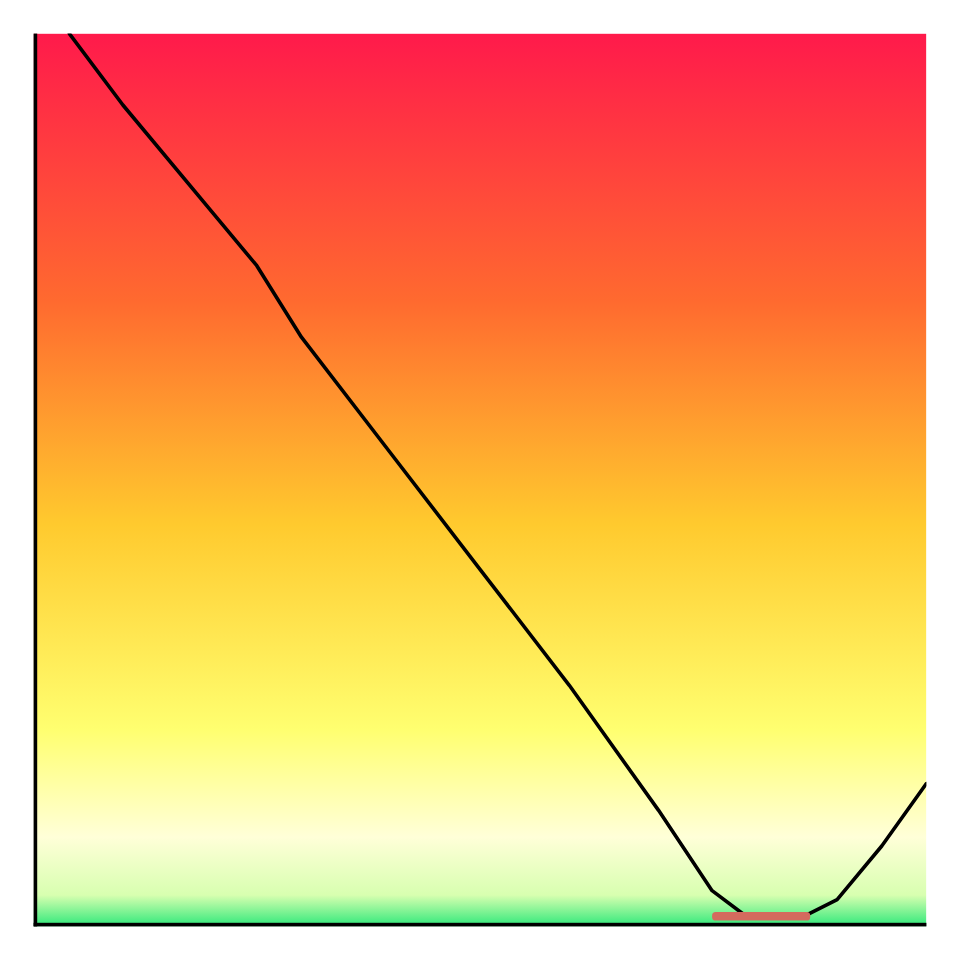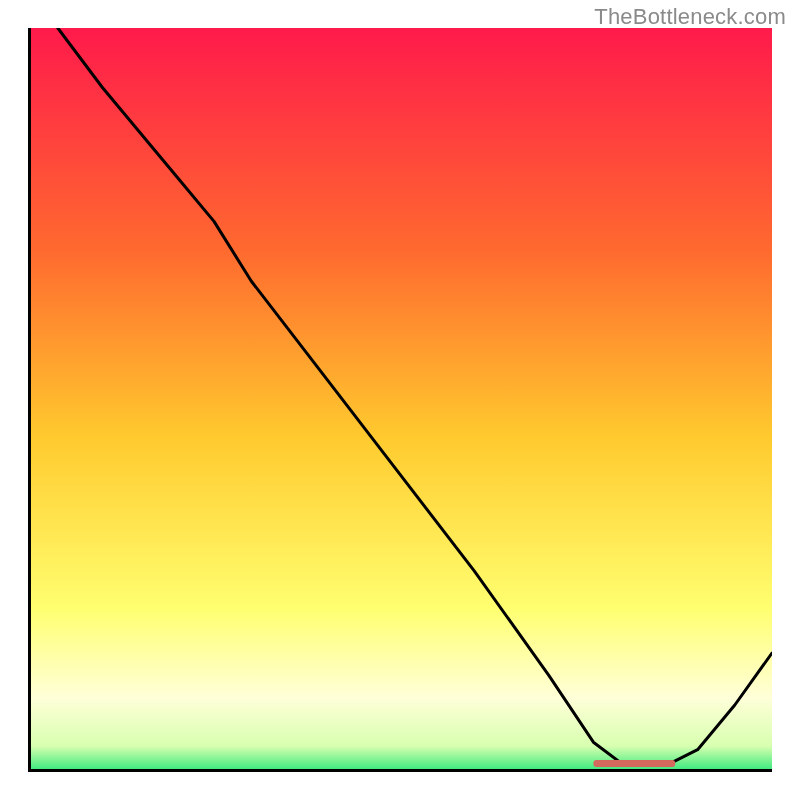--- a/index.html
+++ b/index.html
@@ -47,21 +47,20 @@
     left: 28px;
     top: 28px;
     width: 744px;
     height: 744px;
   }
 </style>
 </head>
 <body>
 <div class="frame">
 
-  <div class="watermark">TheBottleneck.com</div>
 
   <svg class="chart" viewBox="0 0 744 744" preserveAspectRatio="none">
     <defs>
       <linearGradient id="bg-grad" x1="0" y1="0" x2="0" y2="1">
           <stop offset="0.00%" stop-color="#ff1a4b"></stop>
           <stop offset="30.00%" stop-color="#ff6a2f"></stop>
           <stop offset="55.00%" stop-color="#ffca2e"></stop>
           <stop offset="78.00%" stop-color="#ffff70"></stop>
           <stop offset="90.00%" stop-color="#ffffd8"></stop>
           <stop offset="96.50%" stop-color="#d8ffb0"></stop>

